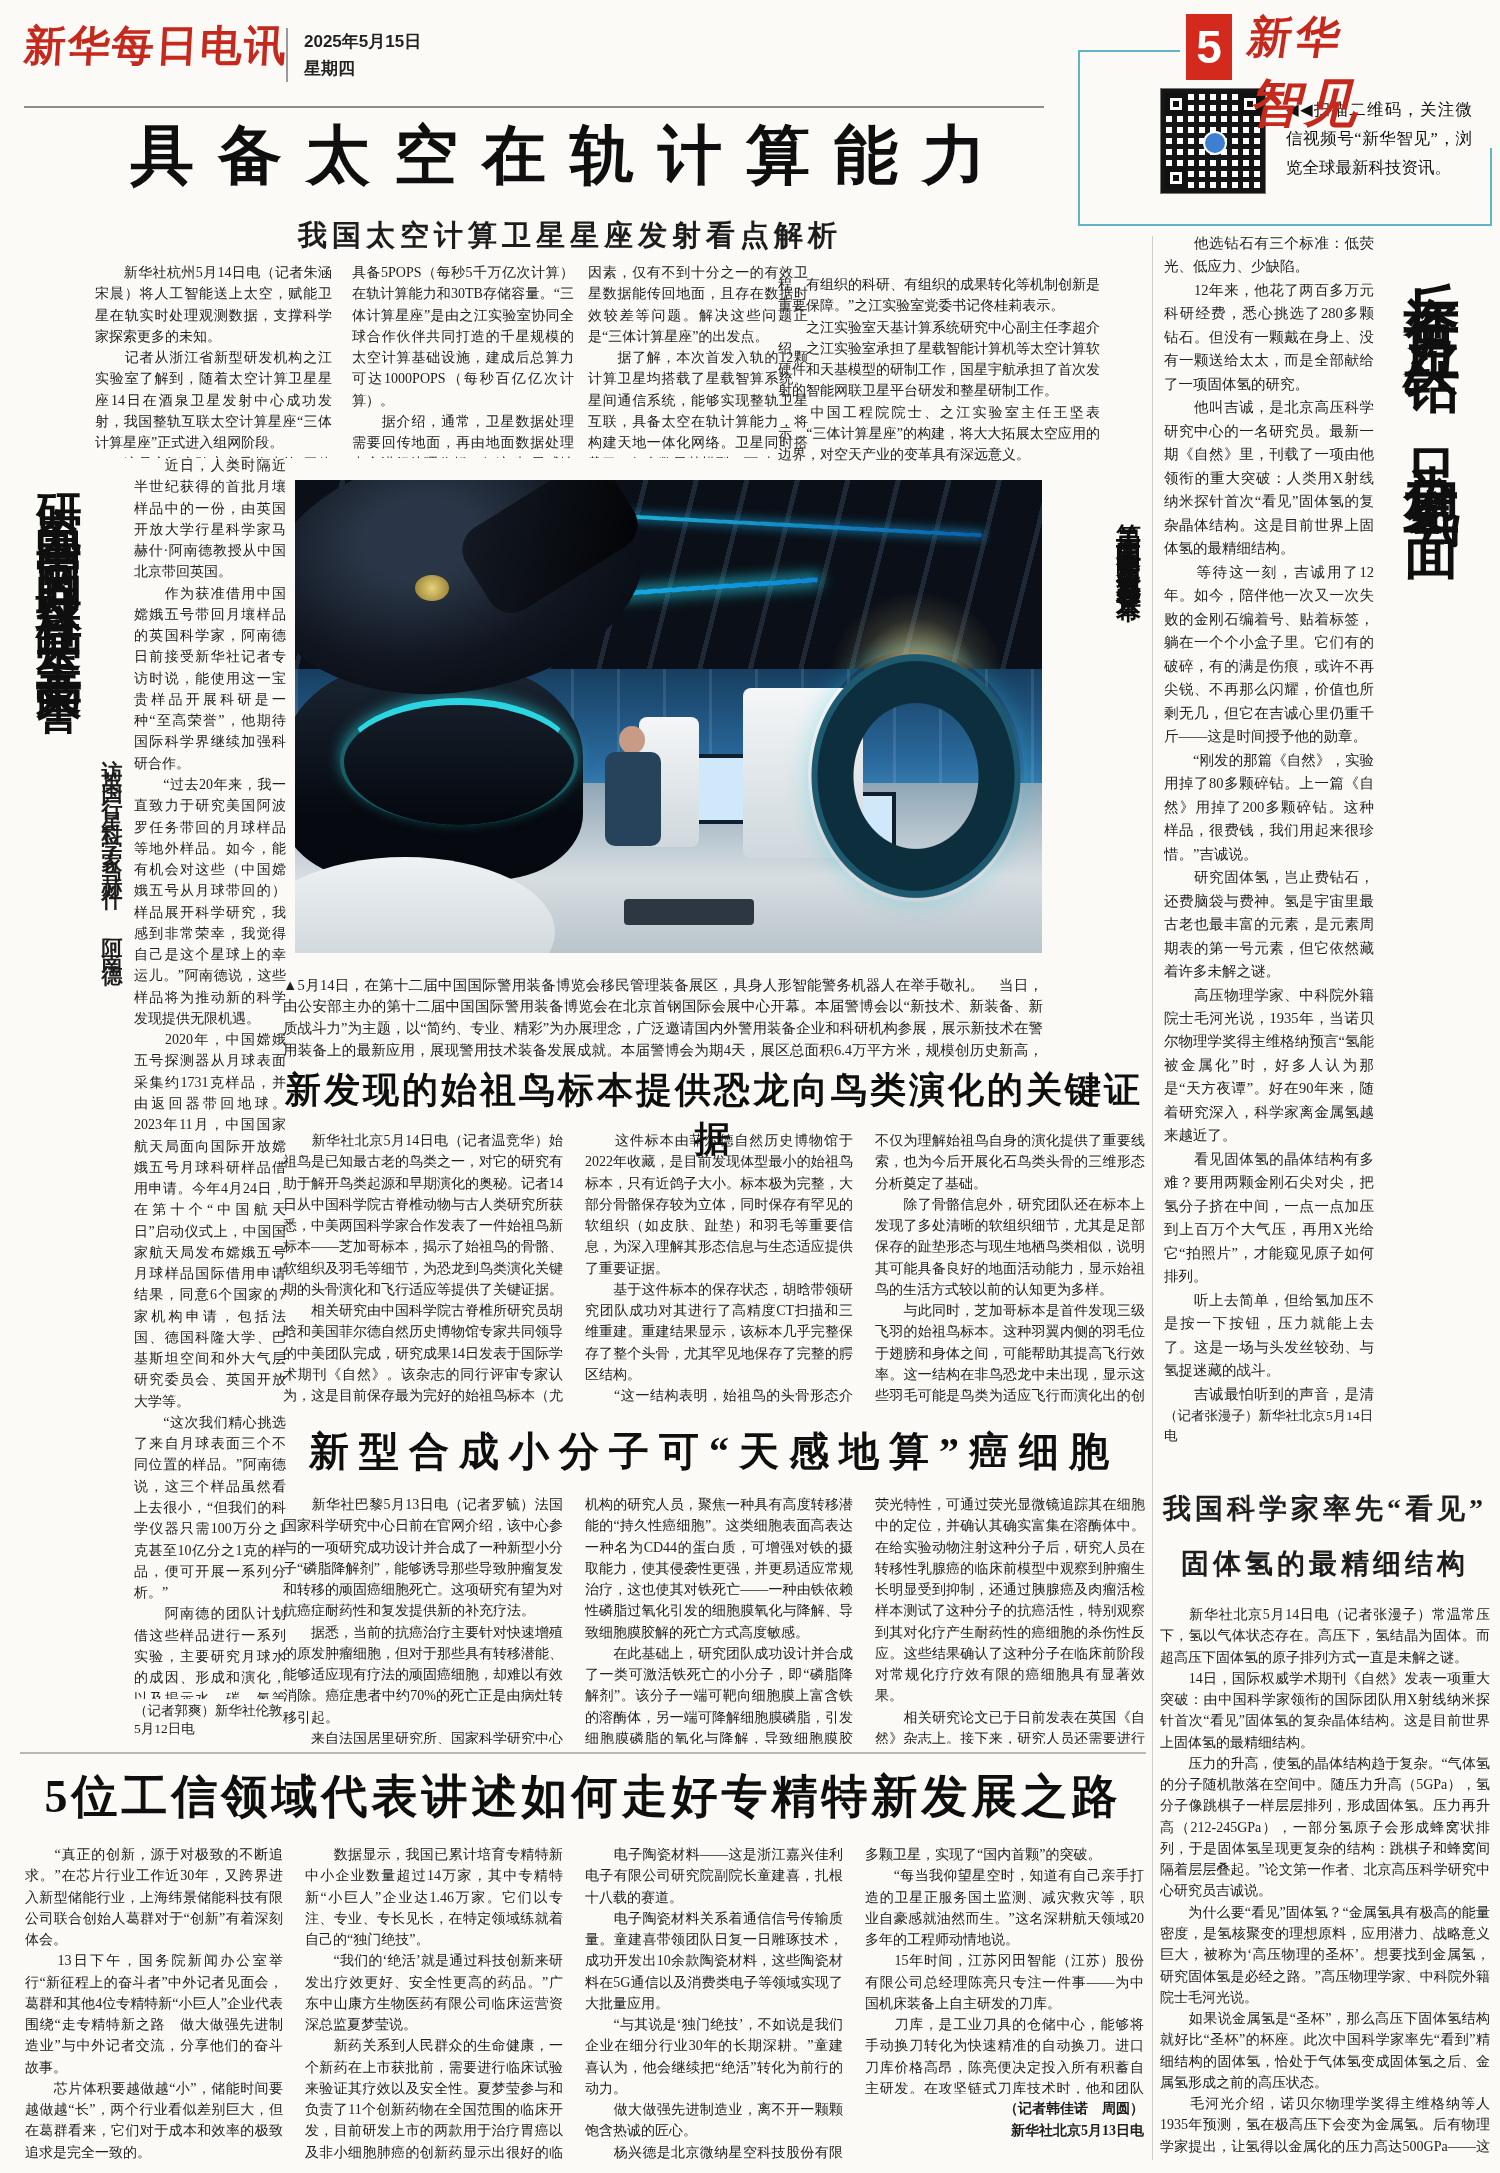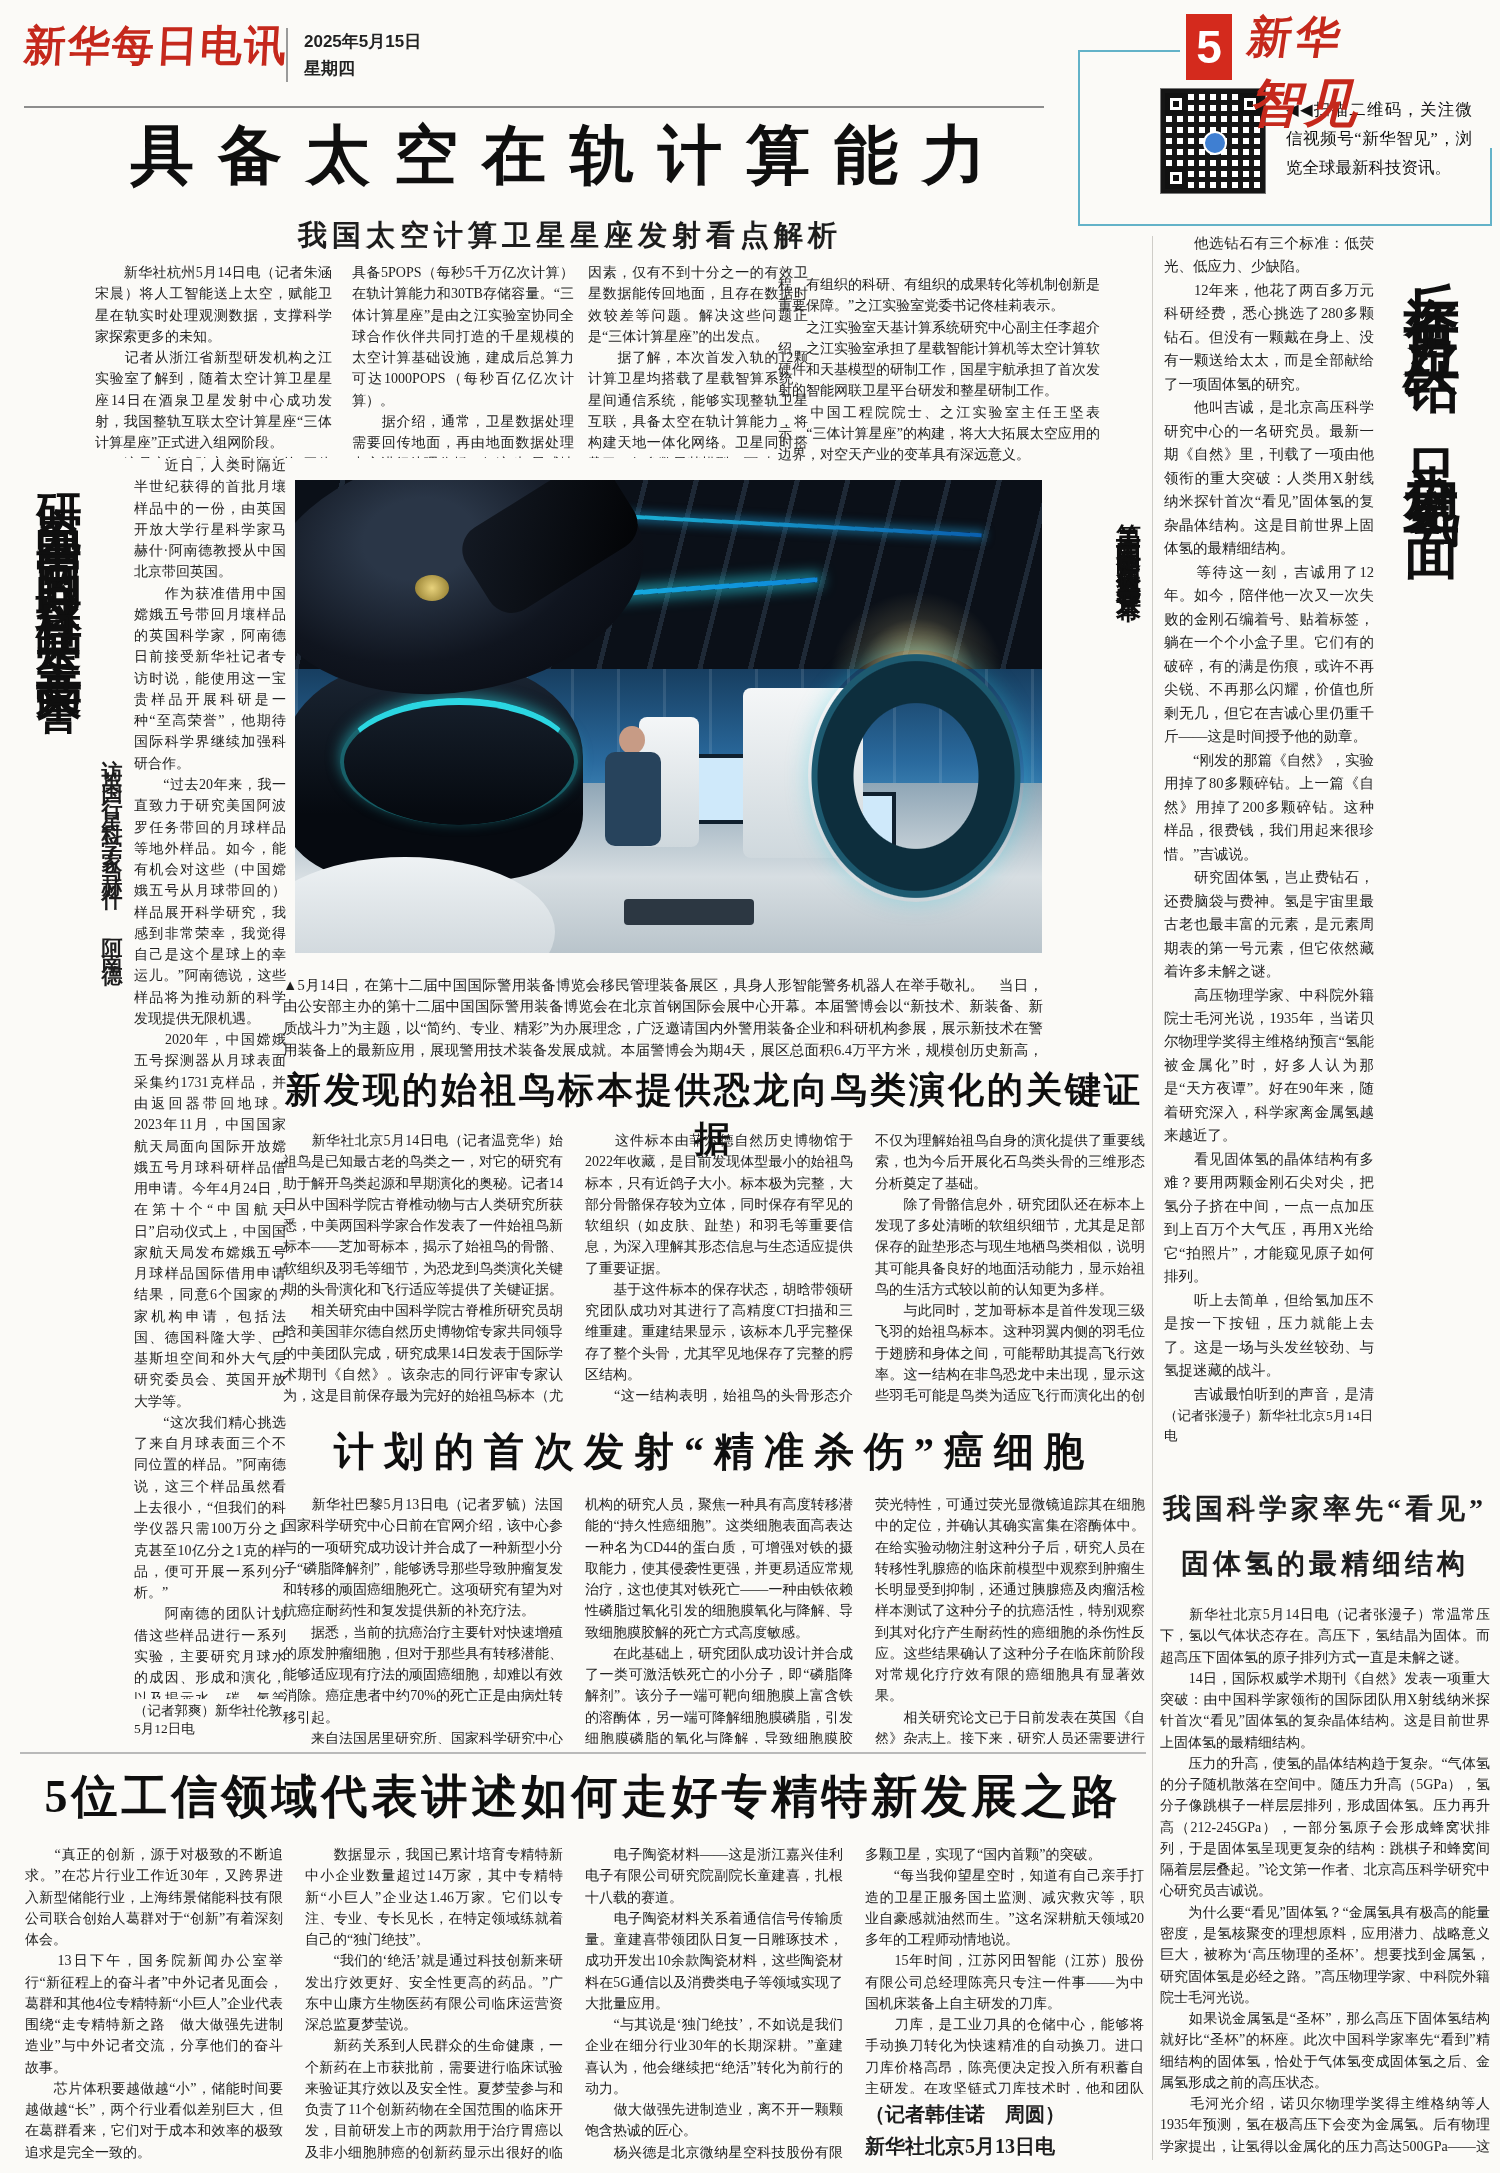--- a/index.html
+++ b/index.html
@@ -97,21 +97,21 @@
   .mol-c1{left:283px;top:1494px;width:280px;height:250px;}
   .mol-c2{left:585px;top:1494px;width:268px;height:250px;}
   .mol-c3{left:875px;top:1494px;width:270px;height:250px;}
   
   .bottom-rule{left:20px;top:1752px;width:1126px;height:1.5px;background:#b9b9b9;}
   .sme-headline{left:20px;top:1766px;width:1126px;font-size:46px;letter-spacing:4px;}
   .sme-c1{left:25px;top:1844px;width:258px;height:316px;}
   .sme-c2{left:305px;top:1844px;width:258px;height:316px;}
   .sme-c3{left:585px;top:1844px;width:258px;height:316px;}
   .sme-c4{left:865px;top:1844px;width:279px;height:250px;}
-  .sme-credit{left:865px;top:2098px;width:279px;font-size:20px;font-weight:bold;text-align:left;line-height:1.6;}
+  .sme-credit{left:865px;top:2098px;width:279px;font-size:14px;font-weight:bold;text-align:right;line-height:1.6;}
   
   .rail-sep{left:1152px;top:236px;width:1px;height:1924px;background:#cfcdc8;}
   .dia-body{left:1164px;top:232px;width:210px;height:1170px;font-size:14.5px;line-height:1.62;color:#232323;}
   .dia-vhead{left:1392px;top:236px;height:1060px;width:78px;font-size:56px;font-weight:900;
              letter-spacing:16px;color:#0f0f0f;}
   .dia-credit{left:1164px;top:1406px;width:210px;font-size:13.5px;text-align:left;line-height:1.5;}
   .hyd-headline{left:1160px;top:1482px;width:330px;text-align:center;font-size:28px;font-weight:900;
                 letter-spacing:4px;line-height:1.95;}
   .hyd-body{left:1160px;top:1604px;width:330px;height:556px;}
 </style>
@@ -208,21 +208,21 @@
   <div class="abs art-headline bird-headline">新发现的始祖鸟标本提供恐龙向鸟类演化的关键证据</div>
   <div class="abs bodytext bird-c1">　　新华社北京5月14日电（记者温竞华）始祖鸟是已知最古老的鸟类之一，对它的研究有助于解开鸟类起源和早期演化的奥秘。记者14日从中国科学院古脊椎动物与古人类研究所获悉，中美两国科学家合作发表了一件始祖鸟新标本——芝加哥标本，揭示了始祖鸟的骨骼、软组织及羽毛等细节，为恐龙到鸟类演化关键期的头骨演化和飞行适应等提供了关键证据。
 　　相关研究由中国科学院古脊椎所研究员胡晗和美国菲尔德自然历史博物馆专家共同领导的中美团队完成，研究成果14日发表于国际学术期刊《自然》。该杂志的同行评审专家认为，这是目前保存最为完好的始祖鸟标本（尤其是头骨部分），具有极大的研究价值。</div>
   <div class="abs bodytext bird-c2">　　这件标本由菲尔德自然历史博物馆于2022年收藏，是目前发现体型最小的始祖鸟标本，只有近鸽子大小。标本极为完整，大部分骨骼保存较为立体，同时保存有罕见的软组织（如皮肤、趾垫）和羽毛等重要信息，为深入理解其形态信息与生态适应提供了重要证据。
 　　基于这件标本的保存状态，胡晗带领研究团队成功对其进行了高精度CT扫描和三维重建。重建结果显示，该标本几乎完整保存了整个头骨，尤其罕见地保存了完整的腭区结构。
 　　“这一结构表明，始祖鸟的头骨形态介于伤齿龙类和其他白垩纪鸟类之间，代表着从非鸟恐龙缺乏灵活性的头骨向鸟类更轻便灵活的头骨过渡的关键阶段。”胡晗说，此次重建的结果</div>
   <div class="abs bodytext bird-c3">不仅为理解始祖鸟自身的演化提供了重要线索，也为今后开展化石鸟类头骨的三维形态分析奠定了基础。
 　　除了骨骼信息外，研究团队还在标本上发现了多处清晰的软组织细节，尤其是足部保存的趾垫形态与现生地栖鸟类相似，说明其可能具备良好的地面活动能力，显示始祖鸟的生活方式较以前的认知更为多样。
 　　与此同时，芝加哥标本是首件发现三级飞羽的始祖鸟标本。这种羽翼内侧的羽毛位于翅膀和身体之间，可能帮助其提高飞行效率。这一结构在非鸟恐龙中未出现，显示这些羽毛可能是鸟类为适应飞行而演化出的创新特征。</div>
 
-  <div class="abs art-headline mol-headline">计划的首次发射“精准杀伤”癌细胞</div>
+  <div class="abs art-headline mol-headline">新型合成小分子可“天感地算”癌细胞</div>
   <div class="abs bodytext mol-c1">　　新华社巴黎5月13日电（记者罗毓）法国国家科学研究中心日前在官网介绍，该中心参与的一项研究成功设计并合成了一种新型小分子“磷脂降解剂”，能够诱导那些导致肿瘤复发和转移的顽固癌细胞死亡。这项研究有望为对抗癌症耐药性和复发提供新的补充疗法。
 　　据悉，当前的抗癌治疗主要针对快速增殖的原发肿瘤细胞，但对于那些具有转移潜能、能够适应现有疗法的顽固癌细胞，却难以有效消除。癌症患者中约70%的死亡正是由病灶转移引起。
 　　来自法国居里研究所、国家科学研究中心等</div>
   <div class="abs bodytext mol-c2">机构的研究人员，聚焦一种具有高度转移潜能的“持久性癌细胞”。这类细胞表面高表达一种名为CD44的蛋白质，可增强对铁的摄取能力，使其侵袭性更强，并更易适应常规治疗，这也使其对铁死亡——一种由铁依赖性磷脂过氧化引发的细胞膜氧化与降解、导致细胞膜胶解的死亡方式高度敏感。
 　　在此基础上，研究团队成功设计并合成了一类可激活铁死亡的小分子，即“磷脂降解剂”。该分子一端可靶向细胞膜上富含铁的溶酶体，另一端可降解细胞膜磷脂，引发细胞膜磷脂的氧化与降解，导致细胞膜胶解，最终致使癌细胞死亡。
 　　研究人员将这类分子中的一种设计为具备</div>
   <div class="abs bodytext mol-c3">荧光特性，可通过荧光显微镜追踪其在细胞中的定位，并确认其确实富集在溶酶体中。在给实验动物注射这种分子后，研究人员在转移性乳腺癌的临床前模型中观察到肿瘤生长明显受到抑制，还通过胰腺癌及肉瘤活检样本测试了这种分子的抗癌活性，特别观察到其对化疗产生耐药性的癌细胞的杀伤性反应。这些结果确认了这种分子在临床前阶段对常规化疗疗效有限的癌细胞具有显著效果。
 　　相关研究论文已于日前发表在英国《自然》杂志上。接下来，研究人员还需要进行临床试验来验证这一治疗方案能否成为当前常规疗法的补充，靶向那些具有持久性和耐药性的顽固癌细胞。</div>
 
   <div class="abs bottom-rule"></div>

